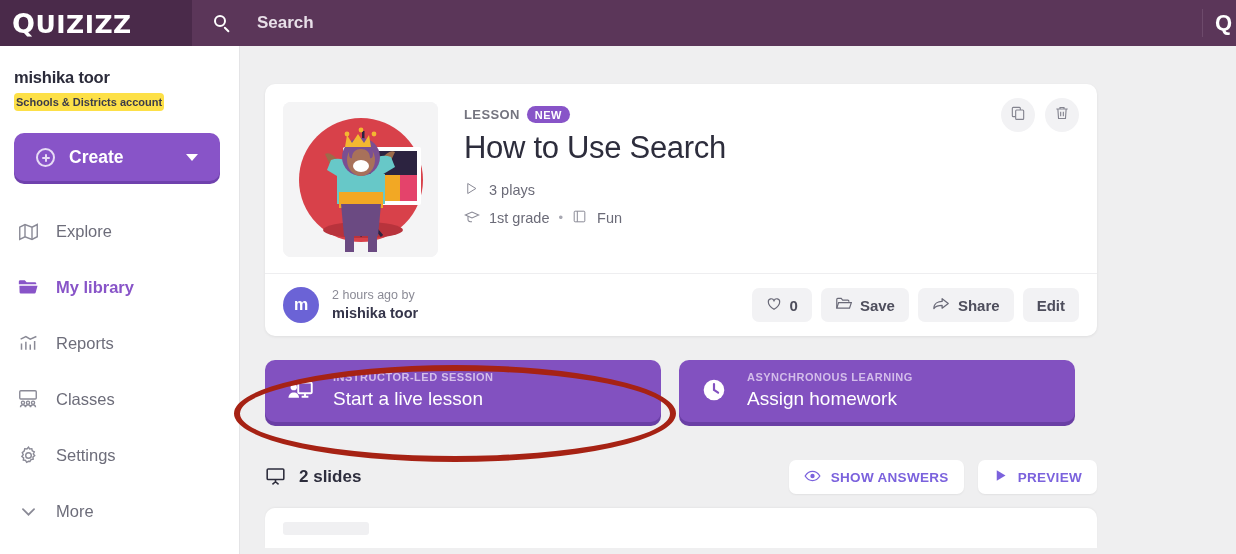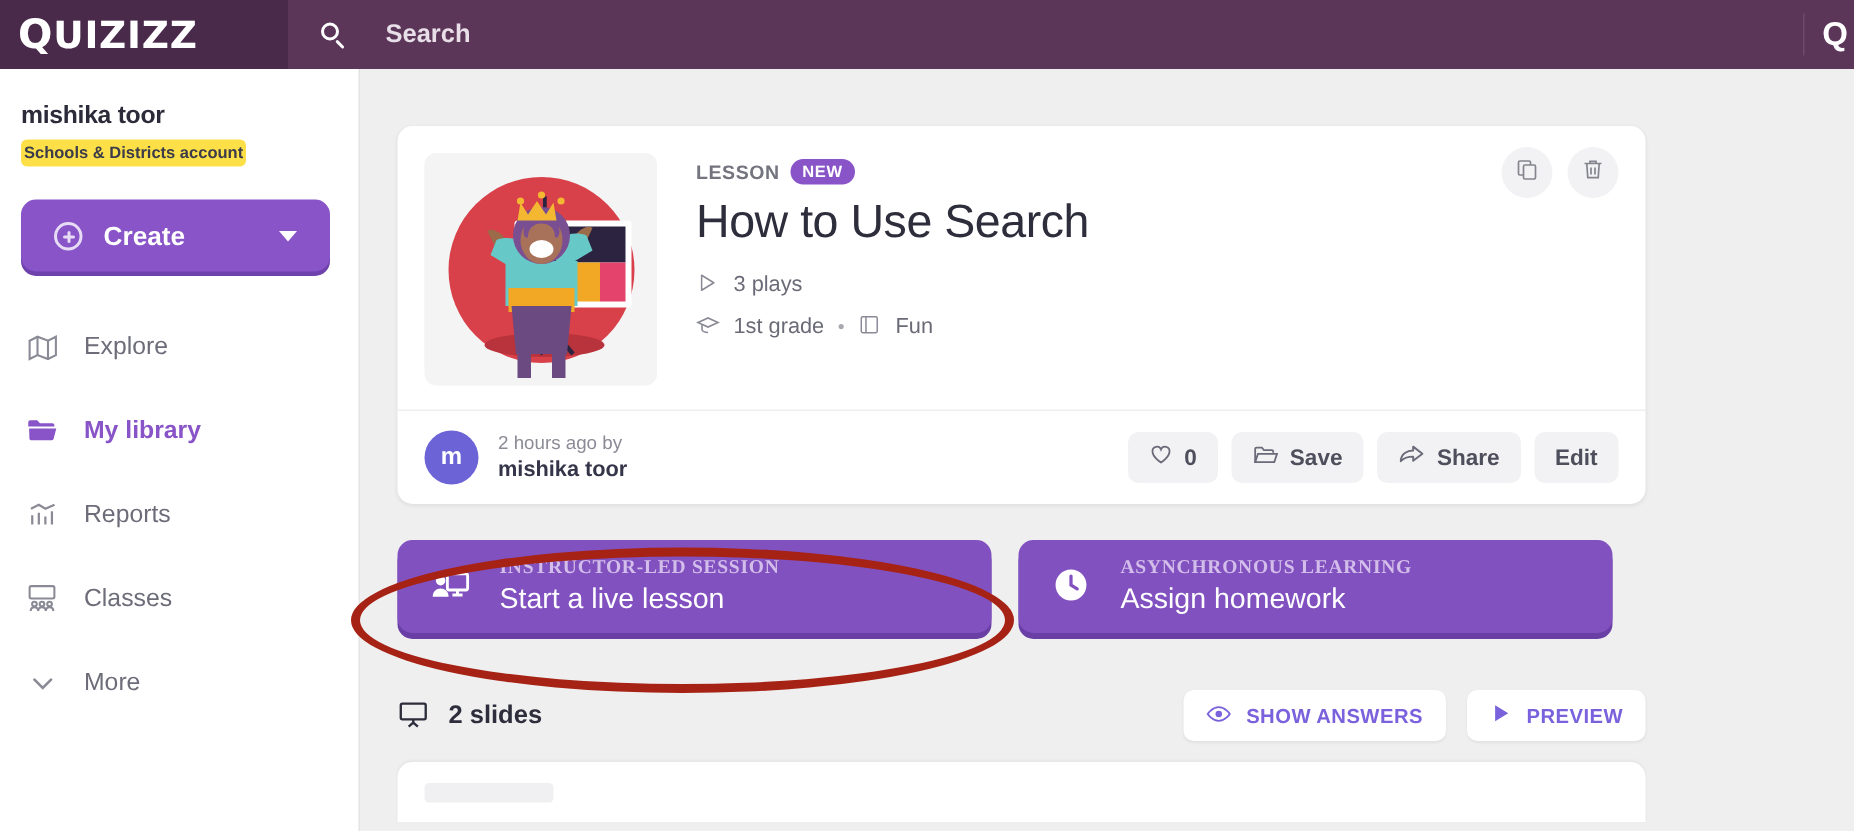--- a/index.html
+++ b/index.html
@@ -189,21 +189,21 @@
   .mode-row { display: flex; gap: 18px; margin-top: 24px; }
   .mode-btn {
     width: 396px; height: 62px; background: #8251c0;
     border-radius: 10px; box-shadow: 0 4px 0 #6a3fa5;
     display: flex; align-items: center; padding-left: 22px;
     cursor: pointer;
   }
   .mode-ico { width: 28px; height: 28px; flex: none; }
   .mode-txt { margin-left: 18px; line-height: 1.25; }
   .mode-kicker {
-    font-size: 13px; font-weight: 700; color: #d3bdea; letter-spacing: 0.5px; font-family: Liberation Serif, serif;
+    font-size: 11px; font-weight: 700; color: #d3bdea; letter-spacing: 0.5px;
   }
   .mode-title { font-size: 19px; font-weight: 400; color: #fff; margin-top: 2px; }
   
   .slides-row {
     display: flex; align-items: center; margin-top: 38px; width: 832px;
   }
   .slides-ico { width: 22px; height: 22px; flex: none; }
   .slides-label {
     margin-left: 12px; font-size: 17px; font-weight: 700; color: #2d2d3c;
   }
@@ -297,20 +297,29 @@
           <rect x="3" y="3" width="18" height="9" rx="1.2"></rect>
           <circle cx="6.5" cy="16" r="1.7"></circle>
             <circle cx="12" cy="16" r="1.7"></circle>
             <circle cx="17.5" cy="16" r="1.7"></circle>
           <path d="M3.8 21c0-1.6 1.2-2.6 2.7-2.6S9.2 19.4 9.2 21M9.3 21c0-1.6 1.2-2.6 2.7-2.6s2.7 1 2.7 2.6M14.8 21c0-1.6 1.2-2.6 2.7-2.6s2.7 1 2.7 2.6"></path>
         </svg>
       </span>
       <span class="nav-label">Classes</span>
     </div>
 
+    <div class="nav-item">
+      <span class="nav-icon">
+        <svg width="21" height="21" viewBox="0 0 24 24" fill="none" stroke="#8a8a96" stroke-width="1.6">
+          <circle cx="12" cy="12" r="3.2"></circle>
+          <path d="M12 2.4l1.3 2.2 2.5-.4.5 2.5 2.3 1.1-1.1 2.3 1.6 2-2 1.6.3 2.5-2.5.4-1.3 2.2L12 18.6l-2.1 1.2-1.3-2.2-2.5-.4.3-2.5-2-1.6 1.6-2-1.1-2.3L7.2 6.7l.5-2.5 2.5.4z"></path>
+        </svg>
+      </span>
+      <span class="nav-label">Settings</span>
+    </div>
 
     <div class="nav-item">
       <span class="nav-icon">
         <svg width="19" height="19" viewBox="0 0 24 24" fill="none" stroke="#8a8a96" stroke-width="2.2" stroke-linecap="round">
           <path d="M5 9l7 7 7-7"></path>
         </svg>
       </span>
       <span class="nav-label">More</span>
     </div>
   </div>

